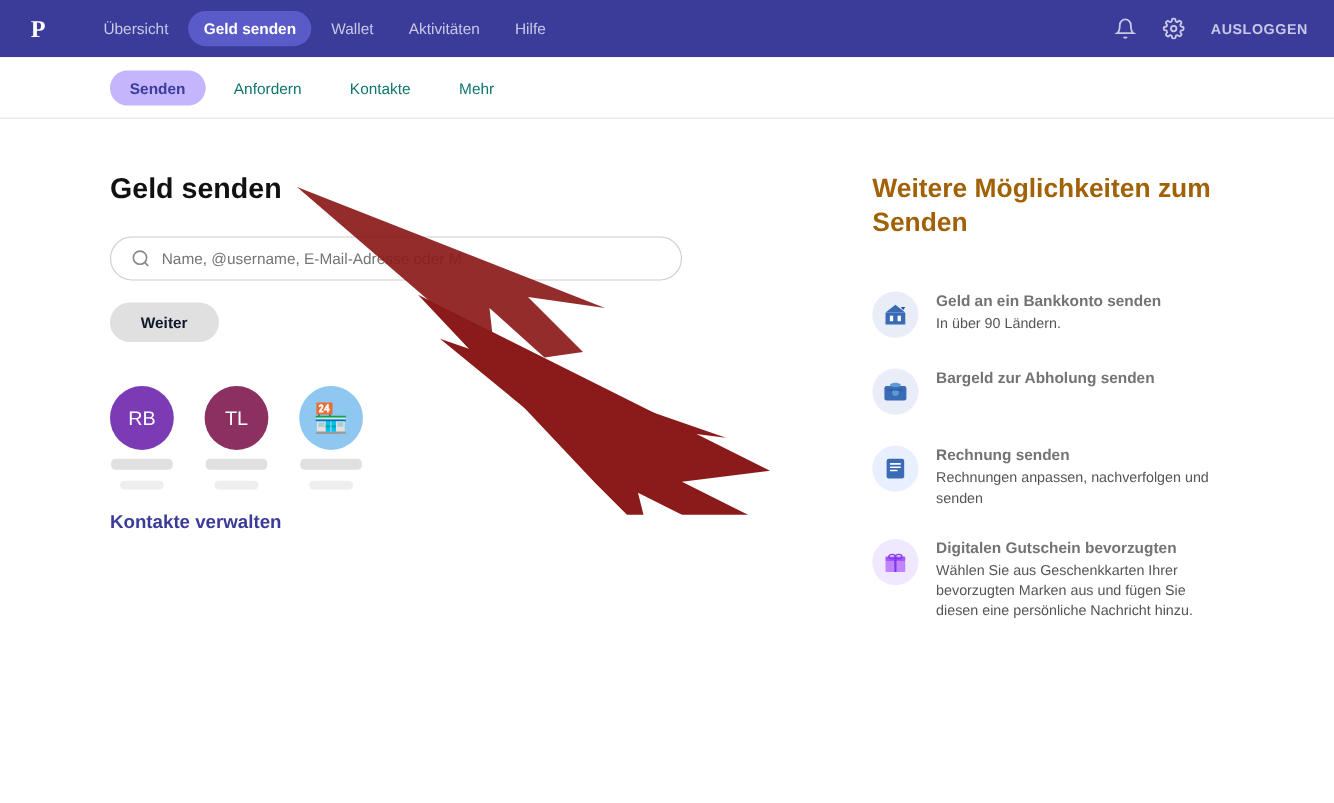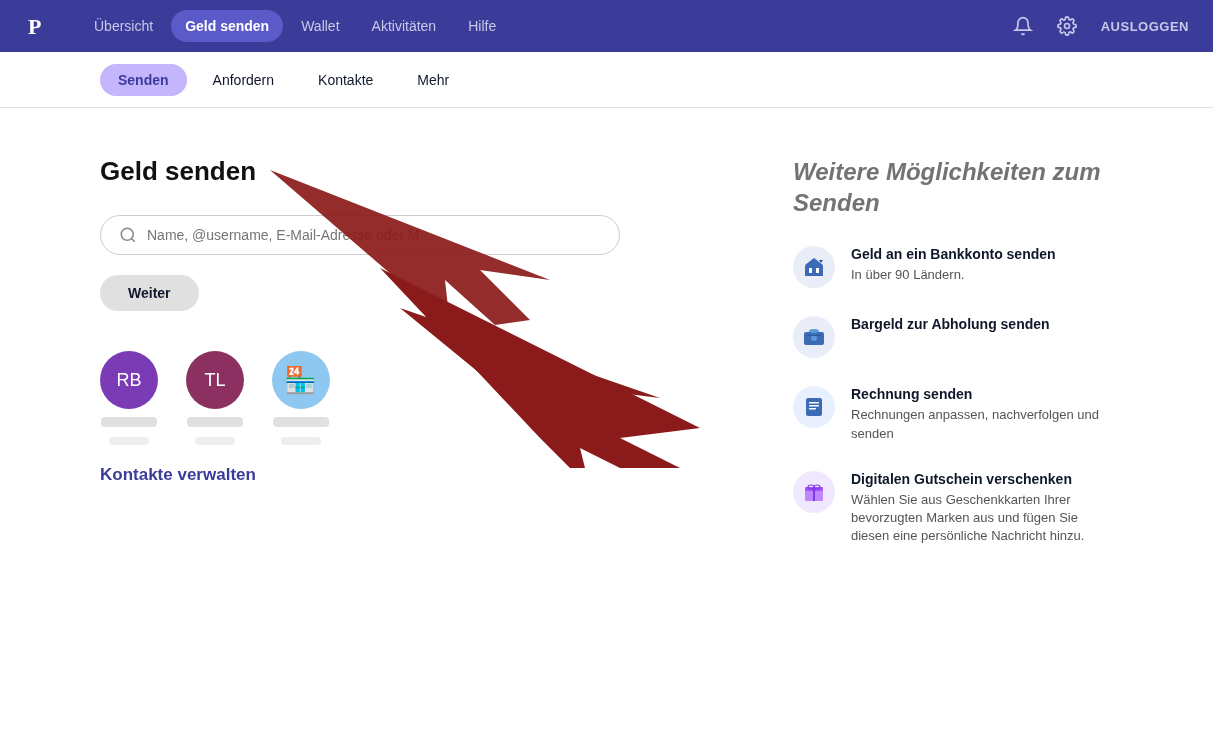--- a/index.html
+++ b/index.html
@@ -67,21 +67,21 @@
       align-items: center;
       height: 56px;
       gap: 8px;
     }
     .subtab {
       padding: 8px 18px;
       border-radius: 20px;
       font-size: 14px;
       font-weight: 500;
       cursor: pointer;
-      color: #0f172a;
+      color: #0f766e;
       background: none;
       border: none;
     }
     .subtab.active {
       background: #c4b5fd;
       color: #3b3b9a;
       font-weight: 700;
     }
 
     
@@ -200,24 +200,23 @@
     
     .right-panel {
       width: 320px;
       padding-top: 48px;
       padding-bottom: 40px;
       flex-shrink: 0;
     }
     .right-title {
       font-size: 24px;
       font-weight: 700;
-      color: #737373;
-      margin-bottom: 28px;
+      color: #a16207;
+      margin-bottom: 47px;
       line-height: 1.3;
-      font-style: italic;
     }
 
     .option-item {
       display: flex;
       gap: 16px;
       margin-bottom: 28px;
       align-items: flex-start;
     }
     .option-icon {
       width: 42px;
@@ -231,21 +230,21 @@
     }
     .option-icon.bank { background: #e8edf8; color: #3b6bb5; }
     .option-icon.cash { background: #e8edf8; color: #3b6bb5; }
     .option-icon.invoice { background: #e8f0ff; color: #3b6bb5; }
     .option-icon.gift { background: #f0e8ff; color: #7b4bb5; }
 
     .option-text { flex: 1; }
     .option-heading {
       font-size: 14px;
       font-weight: 700;
-      color: #0f172a;
+      color: #737373;
       margin-bottom: 4px;
       cursor: pointer;
     }
     .option-desc {
       font-size: 13px;
       color: #555;
       line-height: 1.4;
     }
   </style>
 </head>
@@ -400,21 +399,21 @@
       <div class="option-icon gift">
         <svg width="24" height="24" viewBox="0 0 24 24" fill="none">
           <rect x="3" y="10" width="18" height="11" rx="1" fill="#c084fc"></rect>
           <rect x="3" y="7" width="18" height="4" rx="1" fill="#a855f7"></rect>
           <rect x="11" y="7" width="2" height="14" fill="#7c3aed"></rect>
           <ellipse cx="9" cy="7" rx="3" ry="2" stroke="#7c3aed" stroke-width="1.2" fill="none"></ellipse>
           <ellipse cx="15" cy="7" rx="3" ry="2" stroke="#7c3aed" stroke-width="1.2" fill="none"></ellipse>
         </svg>
       </div>
       <div class="option-text">
-        <div class="option-heading">Digitalen Gutschein verschenken</div>
+        <div class="option-heading">Digitalen Gutschein bevorzugten</div>
         <div class="option-desc">Wählen Sie aus Geschenkkarten Ihrer bevorzugten Marken aus und fügen Sie diesen eine persönliche Nachricht hinzu.</div>
       </div>
     </div>
   </div>
 </div>
 
 <div style="position:fixed; top:170px; left:270px; pointer-events:none; z-index:10;">
   <svg width="380" height="220" viewBox="0 0 380 220" xmlns="http://www.w3.org/2000/svg">
 
     <polygon points="0,0 280,110 210,100 260,150 225,155 175,110 180,155 0,0" fill="#8b1a1a" opacity="0.92"></polygon>

